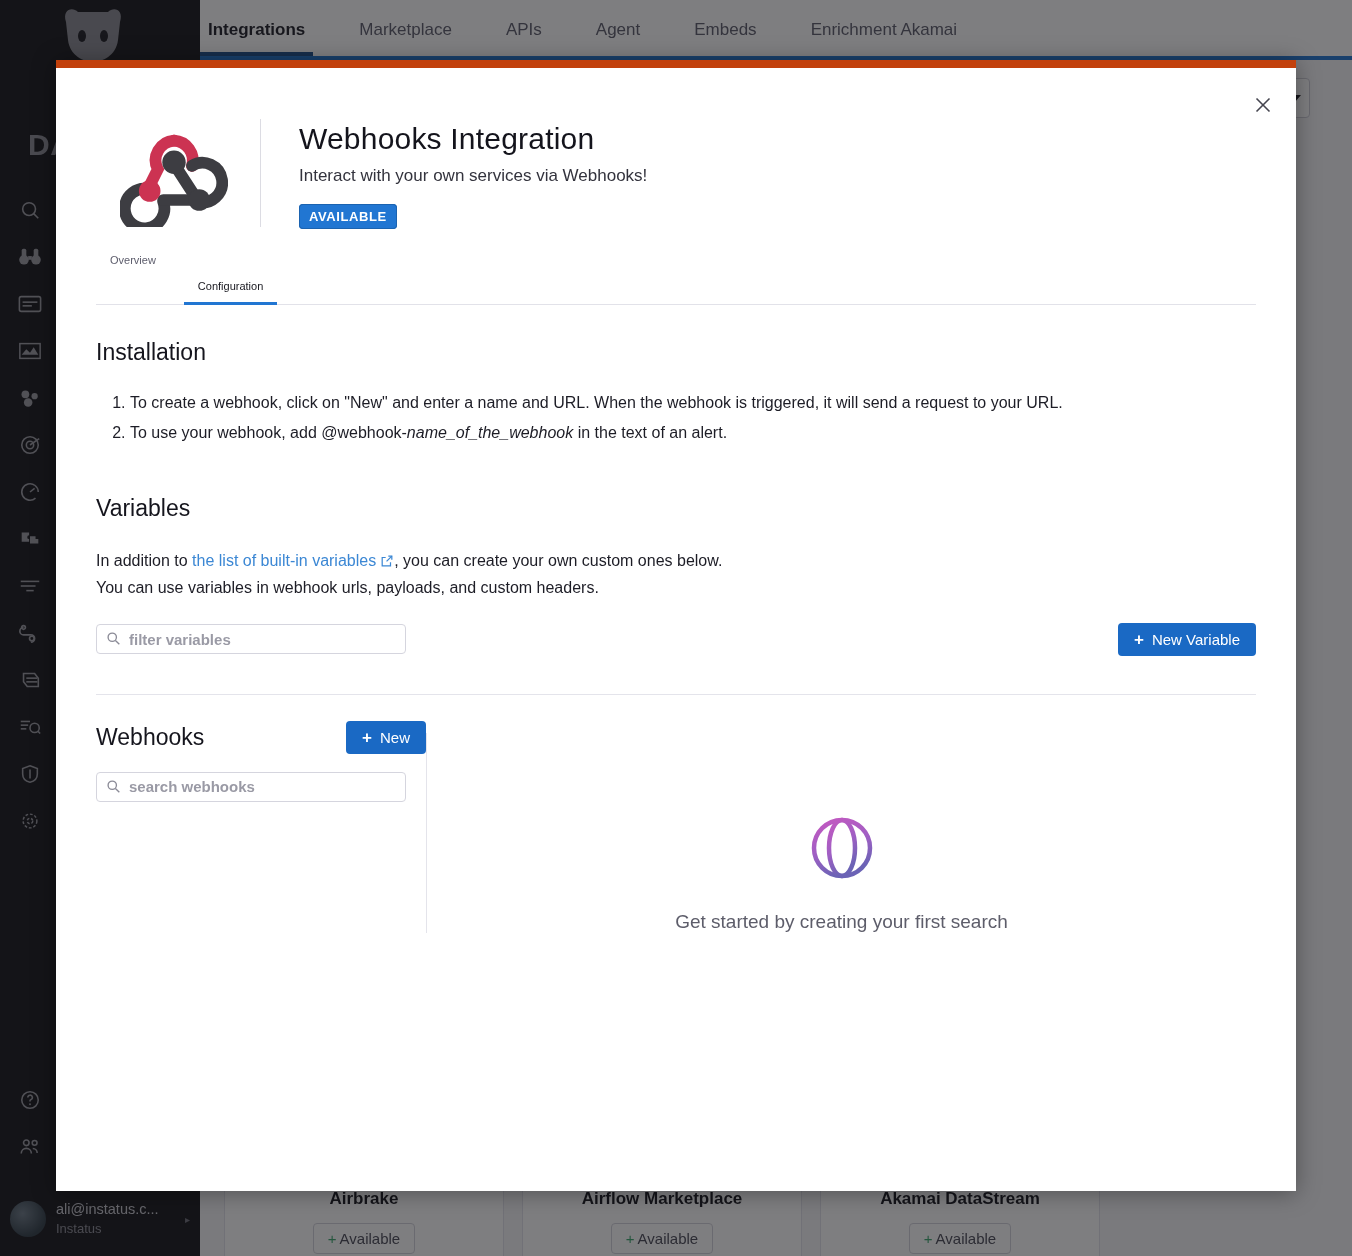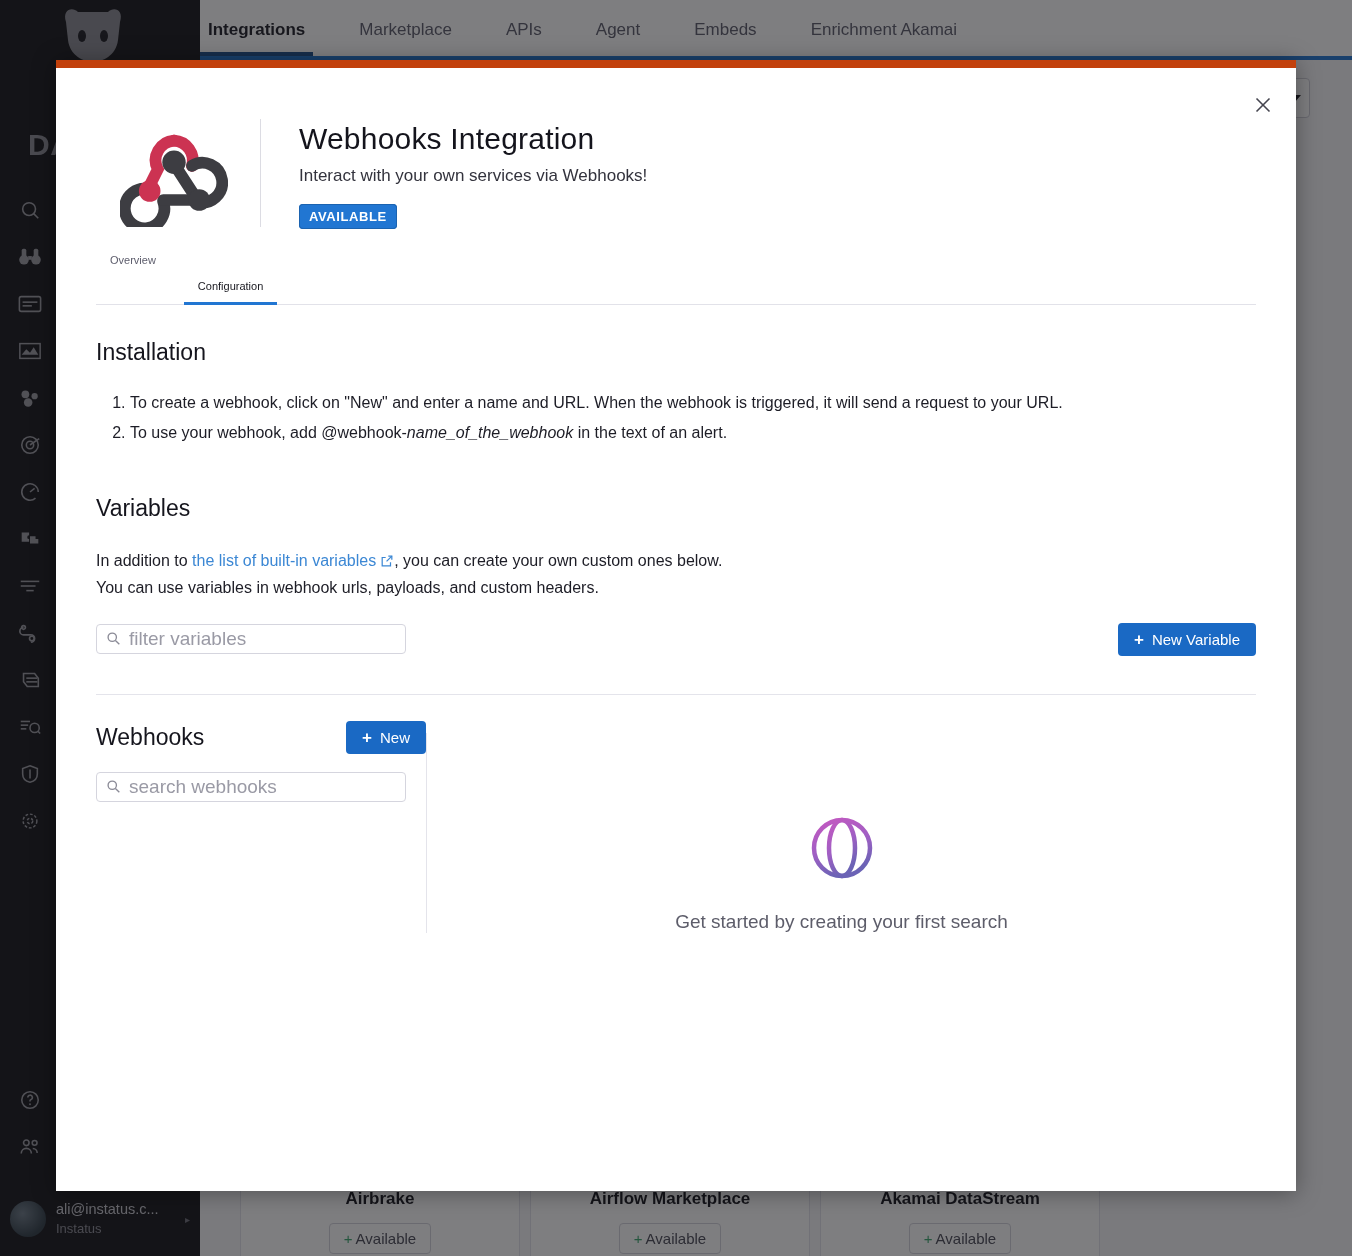--- a/index.html
+++ b/index.html
@@ -66,21 +66,21 @@
     display: flex; align-items: center; justify-content: center;
   }
   .bg-dropdown .caret {
     width: 0; height: 0; border-left: 6px solid transparent; border-right: 6px solid transparent;
     border-top: 7px solid #15151c;
   }
 
   
   .bg-cards {
     position: absolute; left: 200px; bottom: 0; right: 0; height: 80px;
-    display: flex; gap: 8px;  margin-left: 40px;
+    display: flex; gap: 16px; padding-left: 24px;
   }
   .bg-card {
     width: 280px; background: #fff; border: 1px solid #e3e3ea; border-bottom: none;
     margin-right: 2px; display: flex; flex-direction: column; align-items: center;
     padding-top: 12px;
   }
   .bg-card-title { font-size: 17px; font-weight: 700; color: #16161d; }
   .bg-card-btn {
     margin-top: 14px; border: 1px solid #d3d3dc; border-radius: 4px;
     padding: 6px 14px; font-size: 15px; color: #4a4a57; background: #fff;
@@ -142,22 +142,23 @@
 
   .var-controls { margin-top: 22px; display: flex; align-items: center; justify-content: space-between; }
   .search-box {
     position: relative; width: 310px; height: 30px;
     border: 1px solid #d5d5de; border-radius: 4px; background: #fff;
     display: flex; align-items: center; padding-left: 32px;
   }
   .search-box .mag { position: absolute; left: 9px; top: 6px; color: #8a8a96; }
   .search-box input {
     border: none; outline: none; width: 100%; height: 100%;
-    font-size: 19px; color: #b91c1c; background: transparent;
+    font-size: 15px; color: #b91c1c; background: transparent;
     font-family: "Liberation Sans", sans-serif;
+    font-weight: bold;
   }
   .search-box input::placeholder { color: #9a9aa5; }
 
   .btn-primary {
     background: #1a69c4; color: #fff; border: none; border-radius: 4px;
     font-size: 15px; font-family: "Liberation Sans", sans-serif;
     display: inline-flex; align-items: center; gap: 8px;
     padding: 8px 16px; cursor: pointer; font-weight: 400;
   }
   .btn-primary .plus { font-size: 17px; font-weight: 700; line-height: 1; }

